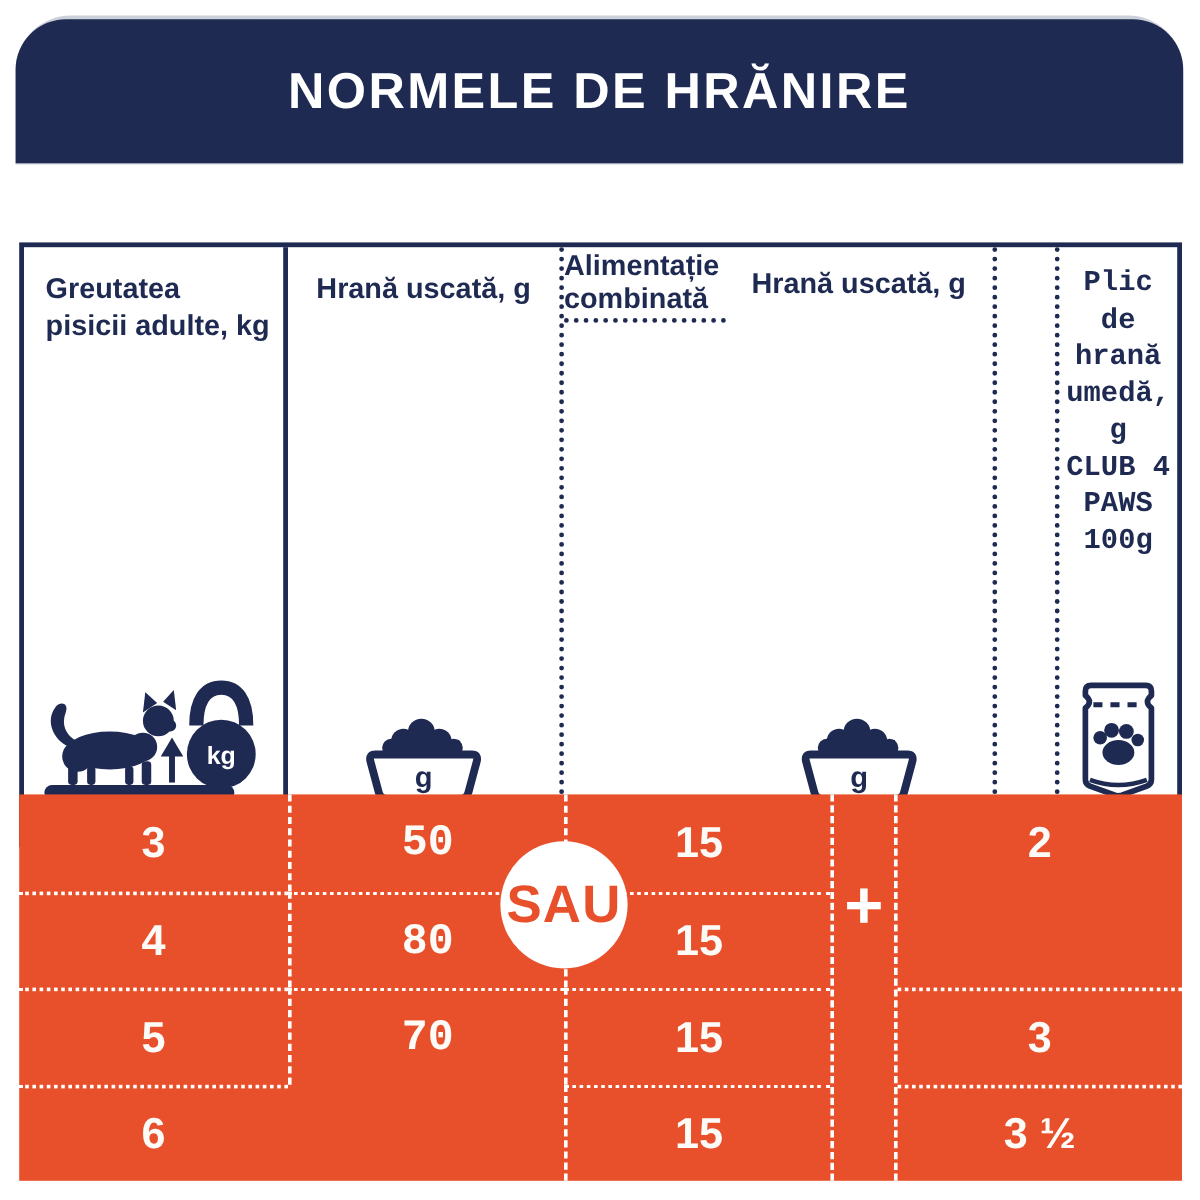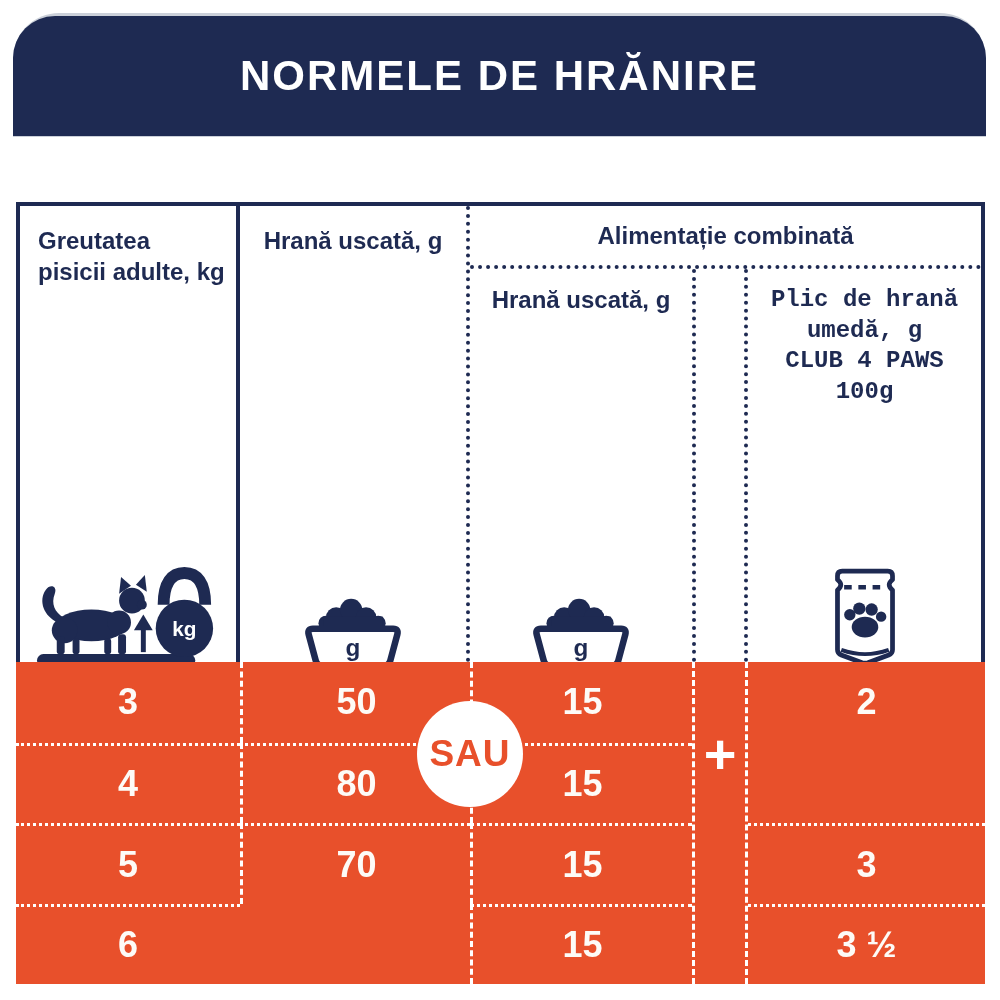--- a/index.html
+++ b/index.html
@@ -14,21 +14,21 @@
             background:#1E2A52; border-radius:42px 42px 0 0;
             display:flex; align-items:center; justify-content:center; }
   .banner h1 { color:#fff; font-size:42px; font-weight:bold; letter-spacing:2px; }
 
   
   .thead { position:absolute; left:16px; top:158px; width:969px; height:504px;
            background:#fff; border:4px solid #1E2A52; display:flex;margin-top:44px; }
   .hcell { position:relative; color:#1E2A52; font-weight:bold; font-size:24px; line-height:1.28; }
   .col-weight { width:220px; border-right:4px solid #1E2A52; padding:20px 8px 0 18px; }
   .col-dry    { width:230px; border-right:4px dotted #1E2A52; padding:20px 6px 0 6px; text-align:center; }
-  .combined   { flex:1; display:flex; flex-direction:column; }
+  .combined   { flex:1; display:flex; flex-direction:row; }
   .combined-title { height:63px; border-bottom:4px dotted #1E2A52;
                     display:flex; align-items:center; justify-content:center;
                     color:#1E2A52; font-weight:bold; font-size:24px; }
   .combined-sub { flex:1; display:flex; }
   .col-combo-dry { width:222px; padding:16px 6px 0 6px; text-align:center; }
   .plus-spacer { width:56px; border-left:4px dotted #1E2A52; border-right:4px dotted #1E2A52; }
   .col-combo-wet { flex:1; padding:16px 6px 12px 6px; text-align:center;font-family:Liberation Mono, monospace; }
   .multiline { white-space:pre-line; }
 
   .icon-slot { position:absolute; bottom:30px; left:0; right:0;
@@ -37,32 +37,32 @@
   .icon text { font-family:"Liberation Sans", sans-serif; font-weight:bold; }
 
   
   .feeding { position:absolute; left:16px; top:662px; width:969px; height:322px;
              background:#E8502B; display:grid;
              grid-template-columns:224px 230px 222px 56px 237px;
              grid-template-rows:repeat(4, 1fr); }
   .num-cell { display:flex; align-items:center; justify-content:center;
               color:#FDFBF7; font-size:36px; font-weight:bold; }
   .col-1 { grid-column:1; }
-  .col-2 { grid-column:2; border-left:3px dashed #fff; }
+  .col-2 { grid-column:2; border-left:3px dashed #fff;font-family:Liberation Mono, monospace; }
   .col-3 { grid-column:3; border-left:3px dashed #fff; }
   .col-5 { grid-column:5; }
   .rowline { border-top:3px dotted #fff; }
   .plus-col { grid-column:4; grid-row:1/5;
               border-left:3px dashed #fff; border-right:3px dashed #fff; }
 
   
   .or-circle { position:absolute; left:401px; top:39px; width:106px; height:106px;
                background:#fff; border-radius:50%;
                display:flex; align-items:center; justify-content:center;
-               color:#E8502B; font-size:37px; font-weight:bold; letter-spacing:1px; }
+               color:#E8502B; font-size:44px; font-weight:bold; letter-spacing:1px; }
   .plus-sign { position:absolute; left:676px; top:59px; width:56px; height:64px;
                display:flex; align-items:center; justify-content:center;
                color:#fff; font-size:56px; font-weight:bold; }
 </style>
 </head>
 <body>
 
 <div class="canvas">
 
   <div class="banner-edge"></div>

